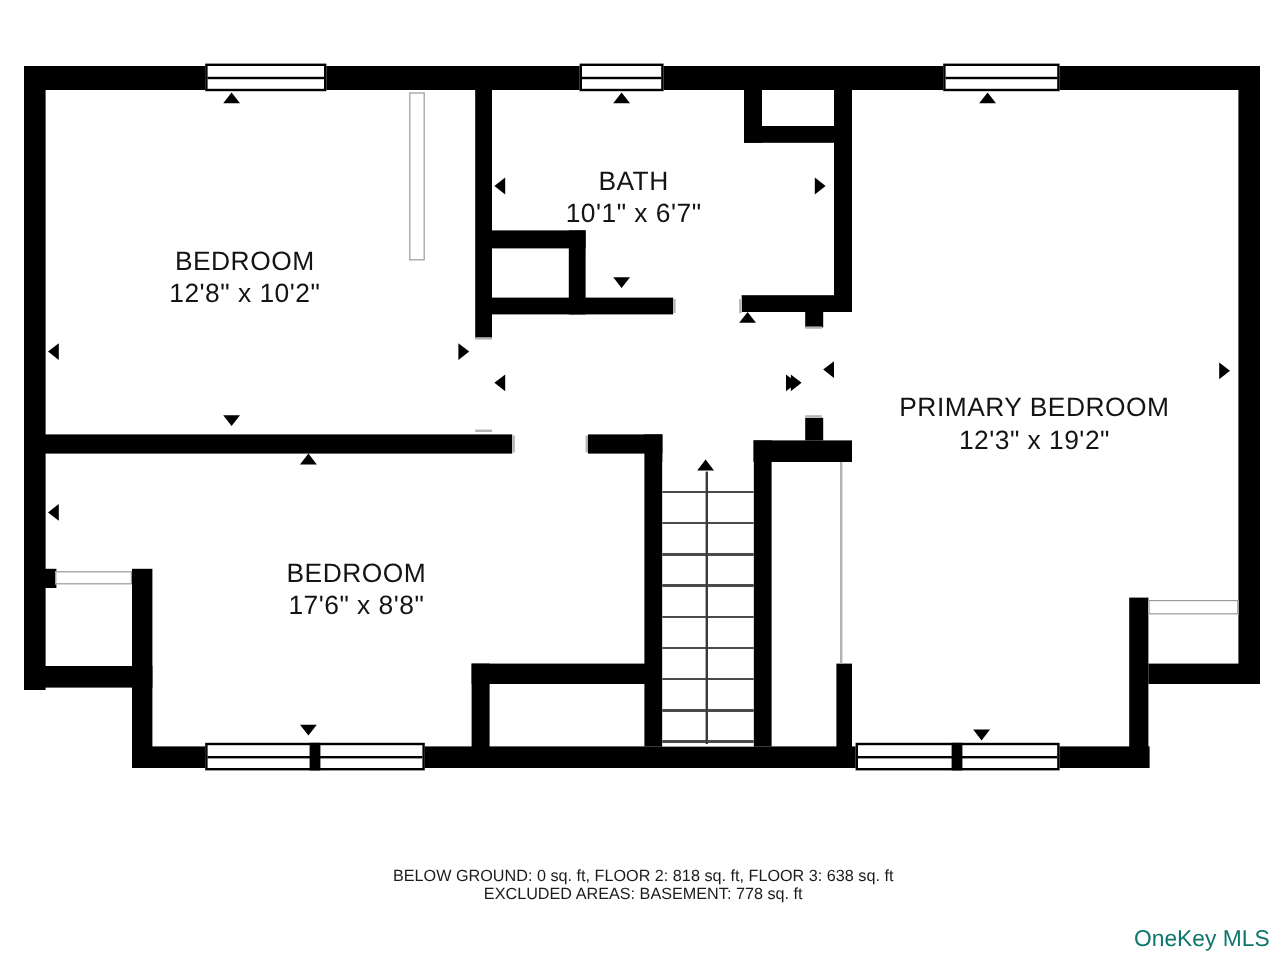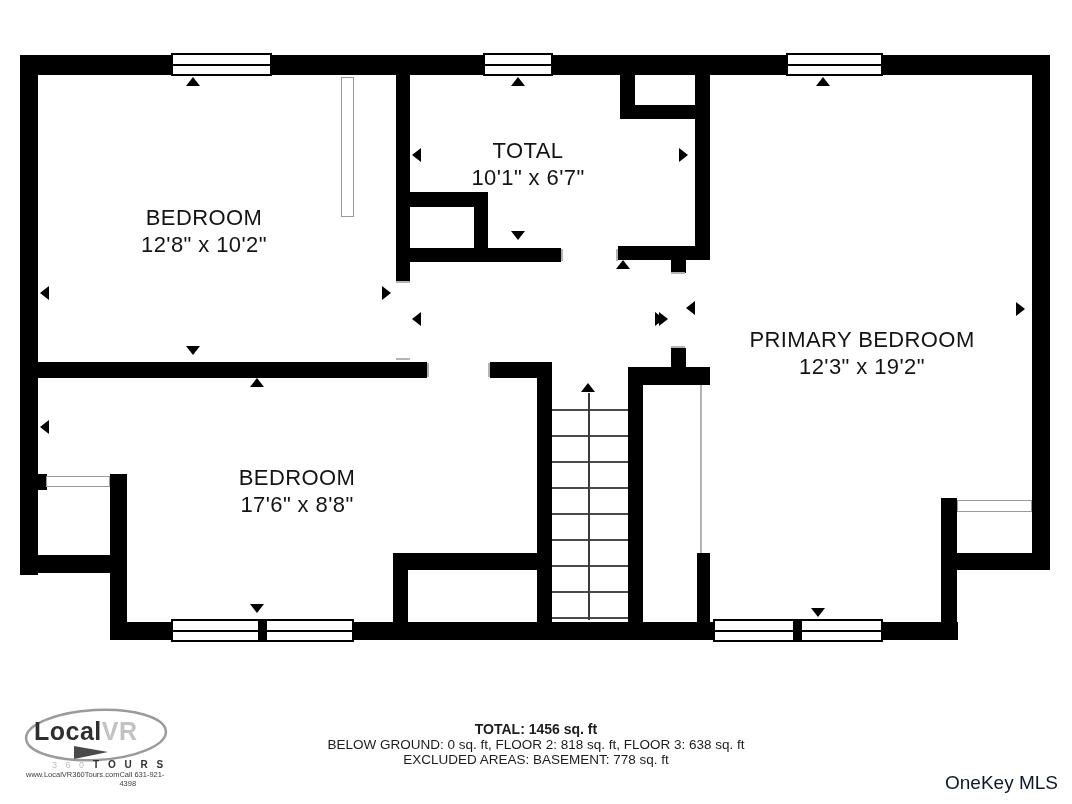--- a/index.html
+++ b/index.html
@@ -18,21 +18,21 @@
   .tri-left{border-top:7px solid transparent;border-bottom:7px solid transparent;border-right:9px solid #000;}
   .tri-right{border-top:7px solid transparent;border-bottom:7px solid transparent;border-left:9px solid #000;}
   .stairs{position:absolute;left:552px;top:385px;width:76px;height:237px;
           background:repeating-linear-gradient(to bottom,#fff 0 24px,#4a4a4a 24px 26px);}
   .stairs .mid{position:absolute;left:36px;top:8px;bottom:2px;width:2px;background:#3a3a3a;}
   .room-label{position:absolute;text-align:center;color:#141414;font-size:22px;line-height:27px;letter-spacing:.4px;}
   .footer-center{position:absolute;left:276px;top:722px;width:520px;text-align:center;color:#1c1c1c;}
   .footer-center .t1{font-size:14px;font-weight:bold;line-height:15px;}
   .footer-center .t2{font-size:13.5px;line-height:15px;}
   .footer-center .t3{font-size:9px;color:#a9a9a9;letter-spacing:.6px;margin-top:9px;}
-  .watermark{position:absolute;right:14px;top:772px;font-size:19px;color:#0f172a;}
+  .watermark{position:absolute;right:14px;top:772px;font-size:19px;color:#0f766e;}
   .logo{position:absolute;left:22px;top:702px;width:156px;height:84px;}
   .logo .brand{position:absolute;left:12px;top:15px;font-size:25px;font-weight:bold;letter-spacing:.5px;z-index:2;}
   .logo .brand .dark{color:#2e2e2e;}
   .logo .brand .lite{color:#c2c2c2;}
   .logo svg{position:absolute;left:0;top:0;z-index:1;}
   .logo .sub{position:absolute;left:30px;top:52px;z-index:2;white-space:nowrap;}
   .logo .sub .n360{color:#bdbdbd;font-size:9px;letter-spacing:3px;}
   .logo .sub .tours{color:#303030;font-size:10px;font-weight:bold;letter-spacing:3px;margin-left:6px;}
   .logo .tiny{position:absolute;left:4px;top:68px;width:150px;display:flex;justify-content:space-between;
               font-size:7.5px;color:#3d3d3d;z-index:2;}
@@ -128,45 +128,32 @@
   <div class="stairs">
     <div class="mid"></div>
     <div class="tri tri-up" style="left:29px;top:-2px;"></div>
   </div>
 
   <div class="room-label" style="left:96px;top:204px;width:216px;">
     <div>BEDROOM</div>
     <div>12'8" x 10'2"</div>
   </div>
   <div class="room-label" style="left:428px;top:137px;width:200px;">
-    <div>TOTAL</div>
+    <div>BATH</div>
     <div>10'1" x 6'7"</div>
   </div>
   <div class="room-label" style="left:712px;top:314px;width:300px;margin-top:12px;">
     <div>PRIMARY BEDROOM</div>
     <div>12'3" x 19'2"</div>
   </div>
   <div class="room-label" style="left:187px;top:464px;width:220px;">
     <div>BEDROOM</div>
     <div>17'6" x 8'8"</div>
   </div>
 
-  <div class="logo">
-    <svg width="156" height="70" viewBox="0 0 156 70">
-      <ellipse cx="74" cy="33" rx="70" ry="25" fill="none" stroke="#9b9b9b" stroke-width="2.5" transform="rotate(-3 74 33)"></ellipse>
-      <polygon points="52,44 86,50 52,57" fill="#4a4a4a"></polygon>
-    </svg>
-    <div class="brand"><span class="dark">Local</span><span class="lite">VR</span></div>
-    <div class="sub"><span class="n360">3 6 0</span><span class="tours">T O U R S</span></div>
-    <div class="tiny">
-      <span>www.LocalVR360Tours.com</span>
-      <span>Call 631-921-4398</span>
-    </div>
-  </div>
 
   <div class="footer-center">
-    <div class="t1">TOTAL: 1456 sq. ft</div>
     <div class="t2">BELOW GROUND: 0 sq. ft, FLOOR 2: 818 sq. ft, FLOOR 3: 638 sq. ft</div>
     <div class="t2">EXCLUDED AREAS: BASEMENT: 778 sq. ft</div>
   </div>
 
   <div class="watermark">OneKey MLS</div>
 </div>
 
 </body></html>

